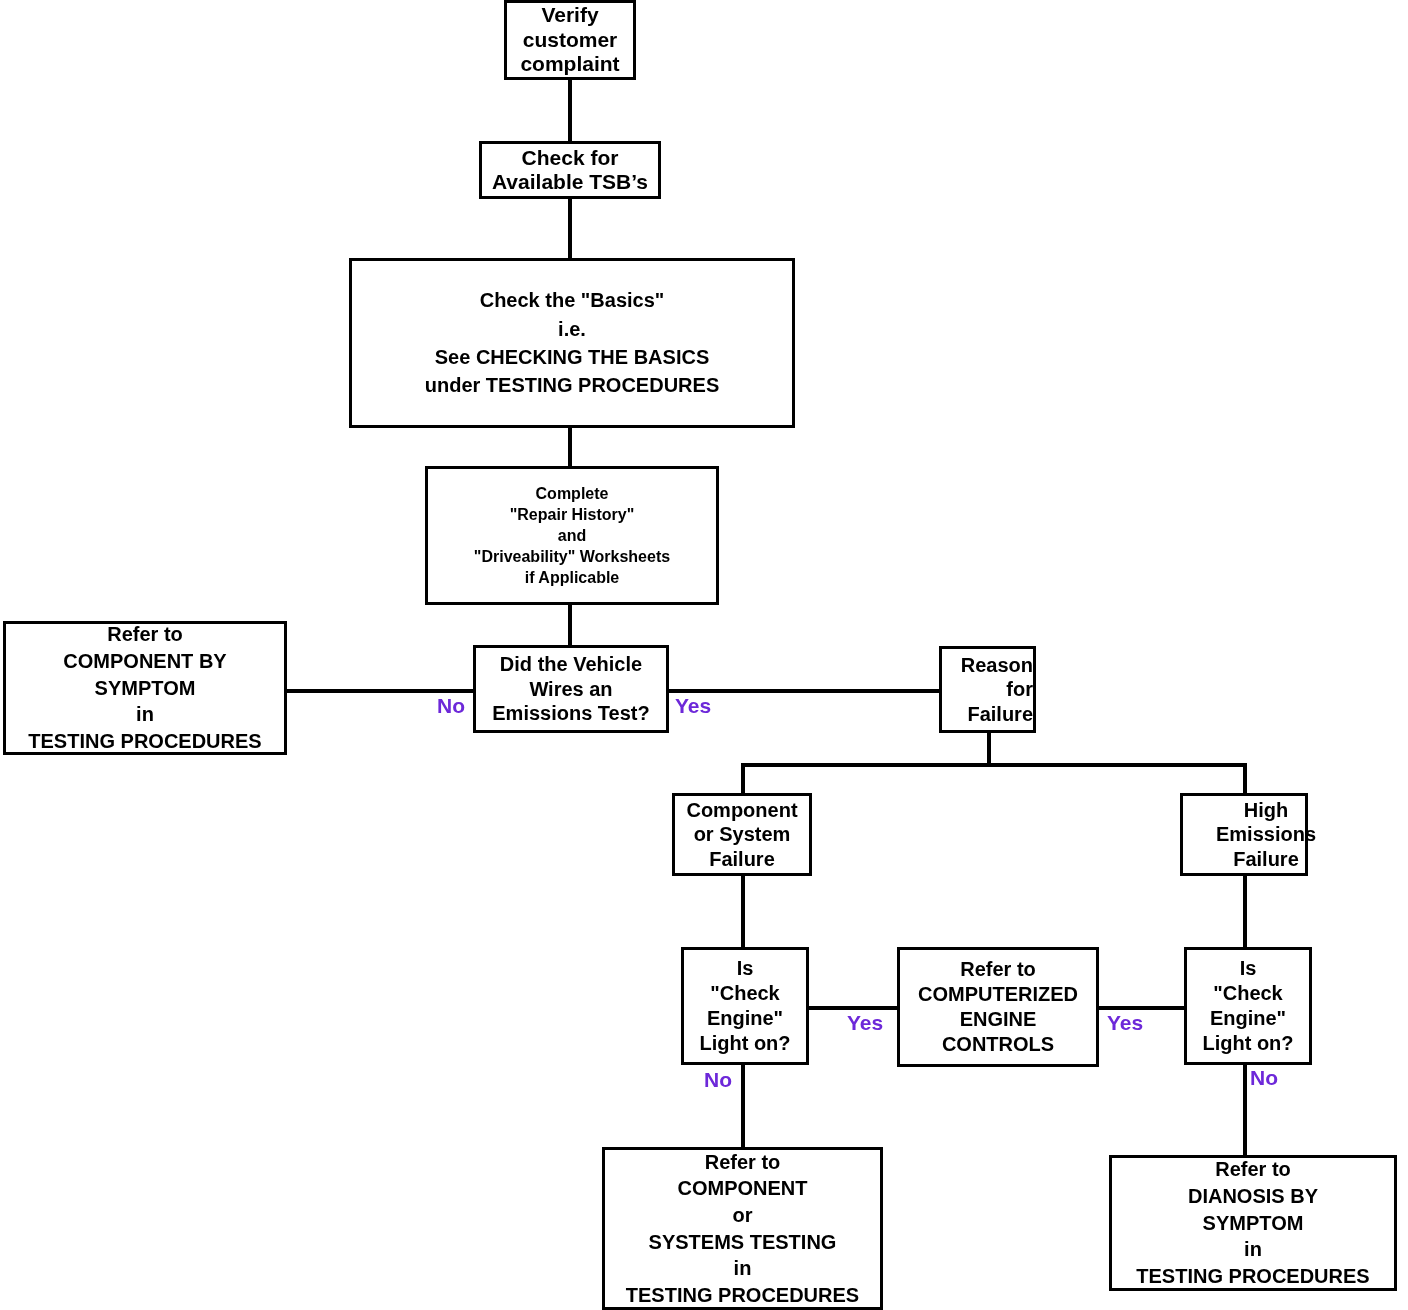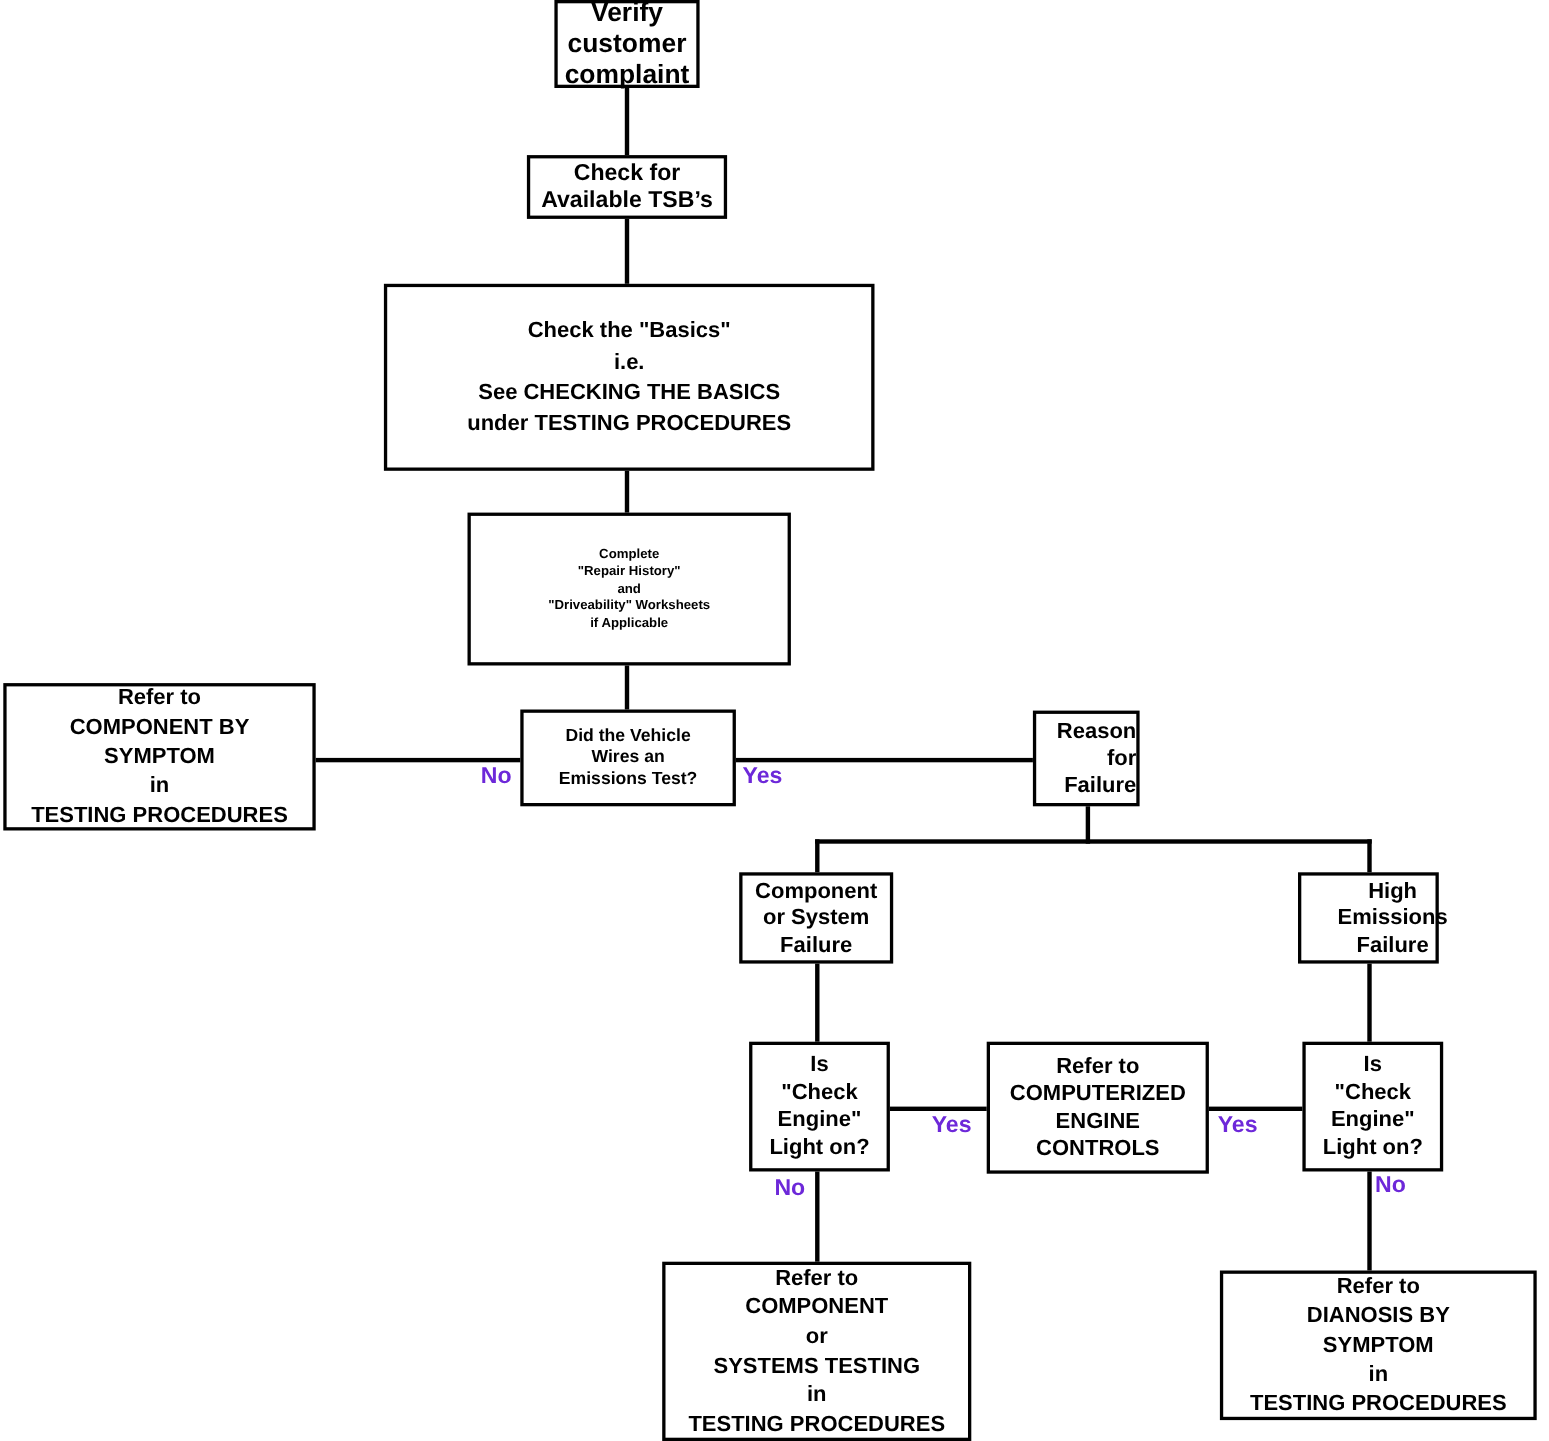--- a/index.html
+++ b/index.html
@@ -86,55 +86,55 @@
   <div class="edge v" style="left:1243px; top:874px; height:74px;"></div>
 
   <div class="edge h" style="left:808px; top:1006px; width:92px;"></div>
 
   <div class="edge h" style="left:1096px; top:1006px; width:90px;"></div>
 
   <div class="edge v" style="left:741px; top:1064px; height:84px;"></div>
 
   <div class="edge v" style="left:1243px; top:1064px; height:92px;"></div>
 
-  <div class="node" style="left:504px; top:0px; width:132px; height:80px; font-size:24px;">
+  <div class="node" style="left:504px; top:0px; width:132px; height:80px; font-size:21px;">
     <span class="ln">Verify</span>
     <span class="ln">customer</span>
     <span class="ln">complaint</span>
   </div>
 
   <div class="node" style="left:479px; top:141px; width:182px; height:58px; font-size:21px;text-align:right;">
     <span class="ln">Check for</span>
     <span class="ln">Available TSB’s</span>
   </div>
 
   <div class="node" style="left:349px; top:258px; width:446px; height:170px; font-size:20px; line-height:1.42;">
     <span class="ln">Check the "Basics"</span>
     <span class="ln">i.e.</span>
     <span class="ln">See CHECKING THE BASICS</span>
     <span class="ln">under TESTING PROCEDURES</span>
   </div>
 
-  <div class="node" style="left:425px; top:466px; width:294px; height:139px; font-size:12px; line-height:1.32;">
+  <div class="node" style="left:425px; top:466px; width:294px; height:139px; font-size:16px; line-height:1.32;">
     <span class="ln">Complete</span>
     <span class="ln">"Repair History"</span>
     <span class="ln">and</span>
     <span class="ln">"Driveability" Worksheets</span>
     <span class="ln">if Applicable</span>
   </div>
 
   <div class="node" style="left:3px; top:621px; width:284px; height:134px; font-size:20px; line-height:1.34;">
     <span class="ln">Refer to</span>
     <span class="ln">COMPONENT BY</span>
     <span class="ln">SYMPTOM</span>
     <span class="ln">in</span>
     <span class="ln">TESTING PROCEDURES</span>
   </div>
 
-  <div class="node" style="left:473px; top:645px; width:196px; height:88px; font-size:16px; line-height:1.22;">
+  <div class="node" style="left:473px; top:645px; width:196px; height:88px; font-size:20px; line-height:1.22;">
     <span class="ln">Did the Vehicle</span>
     <span class="ln">Wires an</span>
     <span class="ln">Emissions Test?</span>
   </div>
 
   <div class="node" style="left:939px; top:646px; width:97px; height:87px; font-size:20px; line-height:1.22;align-items:flex-end;">
     <span class="ln">Reason</span>
     <span class="ln">for</span>
     <span class="ln">Failure</span>
   </div>

